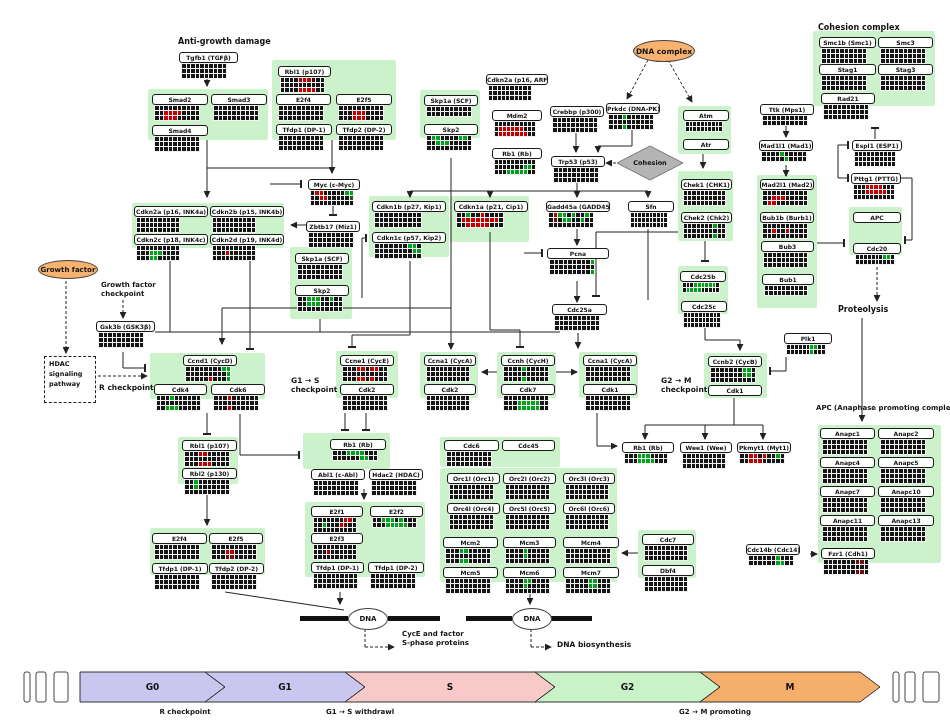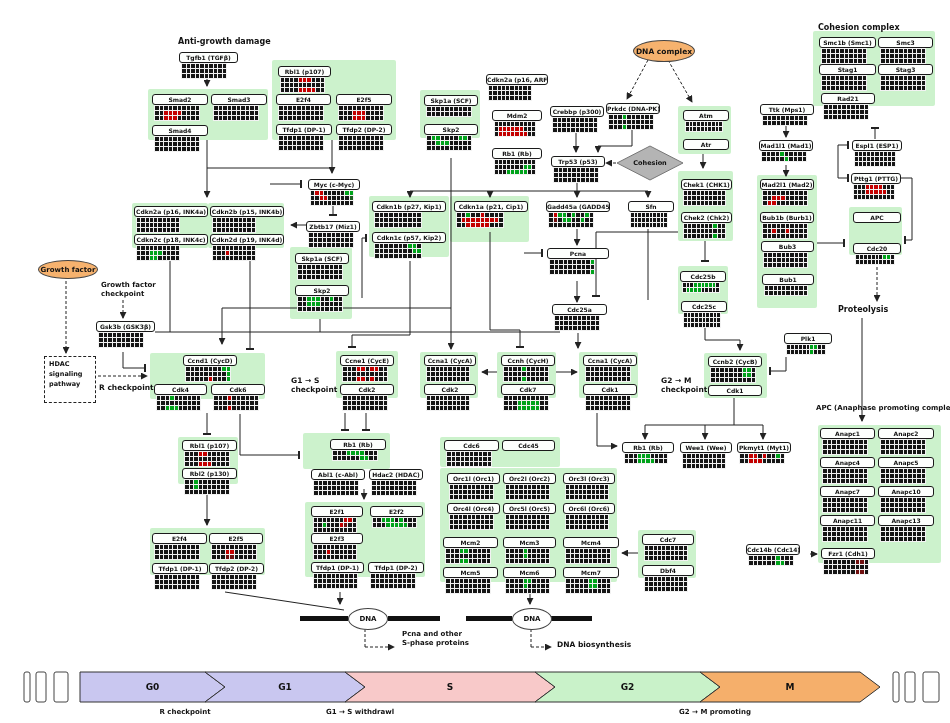--- a/index.html
+++ b/index.html
@@ -3579,21 +3579,21 @@
         <div>G1 → S</div>
         <div>checkpoint</div>
       </div>
       <div class="txt" style="left: 661px; top: 376px; font-size: 7.5px;">
         <div>G2 → M</div>
         <div>checkpoint</div>
       </div>
       <div class="txt" style="left: 838px; top: 305px; font-size: 8px;">Proteolysis</div>
       <div class="txt" style="left: 816px; top: 404px; font-size: 7px;">APC (Anaphase promoting complex)</div>
       <div class="txt" style="left: 402px; top: 630px; font-size: 7px;">
-        <div>Pcna and other</div>
+        <div>CycE and factor</div>
         <div>S-phase proteins</div>
       </div>
       <div class="txt" style="left: 557px; top: 640px; font-size: 7.5px;">DNA biosynthesis</div>
       <div class="ellipse" style="left: 633px; top: 40px; width: 60px; height: 20px; background: rgb(246, 178, 110); font-size: 7.5px;">DNA complex</div>
       <div class="ellipse" style="left: 38px; top: 260px; width: 58px; height: 17px; background: rgb(246, 178, 110); font-size: 7px;">Growth factor</div>
       <div class="ellipse" style="left: 348px; top: 608px; width: 38px; height: 20px; background: rgb(255, 255, 255); font-size: 7px;">DNA</div>
       <div class="ellipse" style="left: 512px; top: 608px; width: 38px; height: 20px; background: rgb(255, 255, 255); font-size: 7px;">DNA</div>
       <div class="diamondlbl" style="left: 650px; top: 163px;">Cohesion</div>
       <div class="dashedbox" style="left: 44px; top: 356px; width: 44px; height: 40px;">
         <div>HDAC</div>

